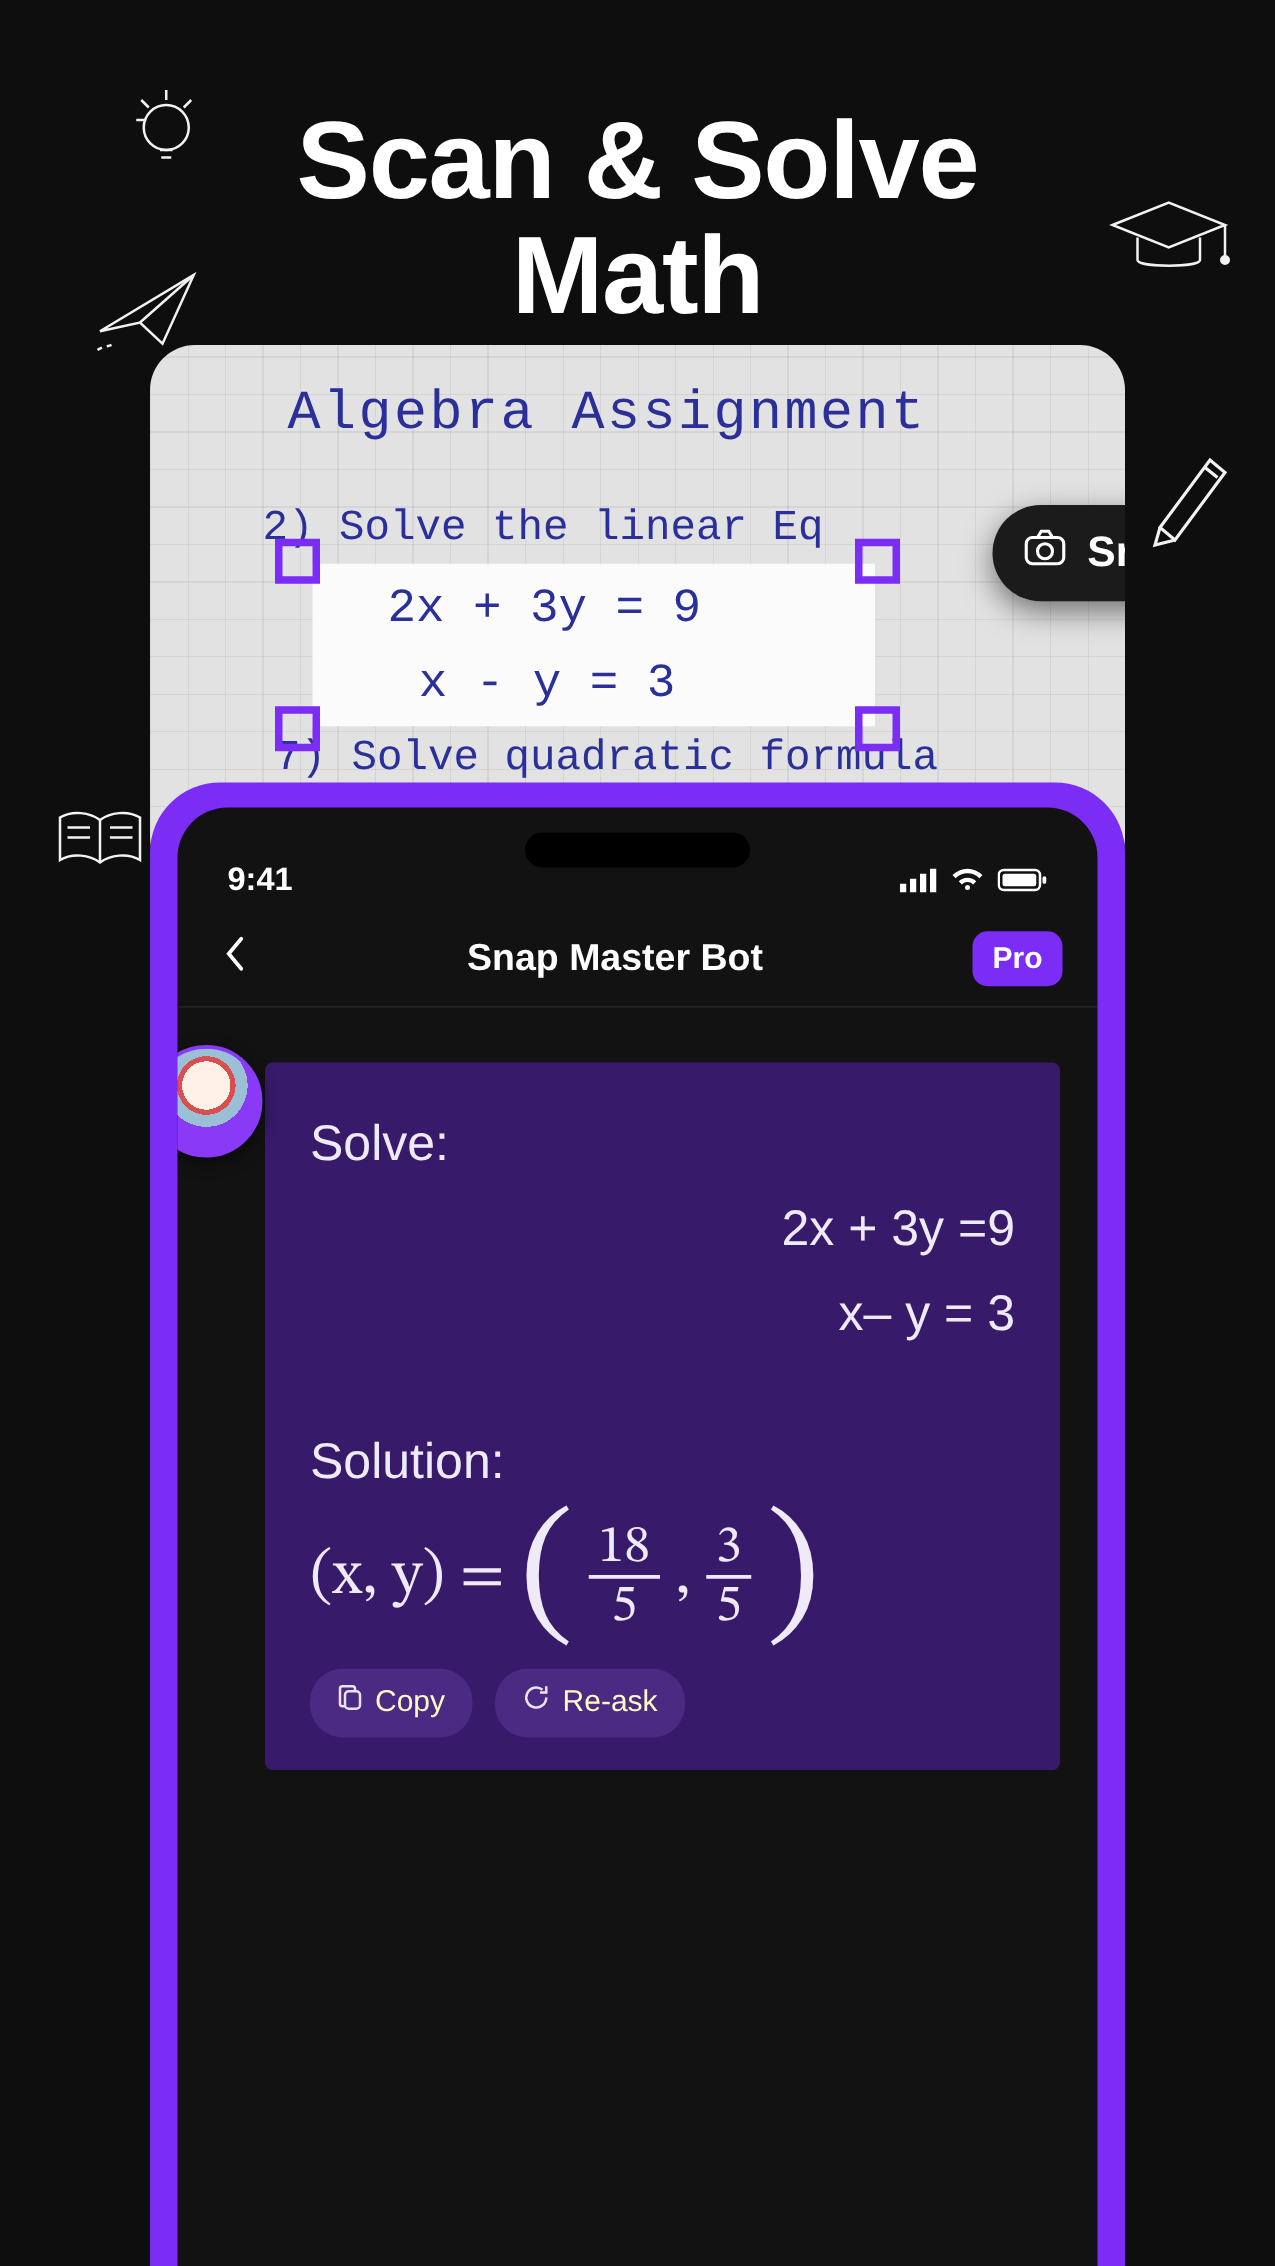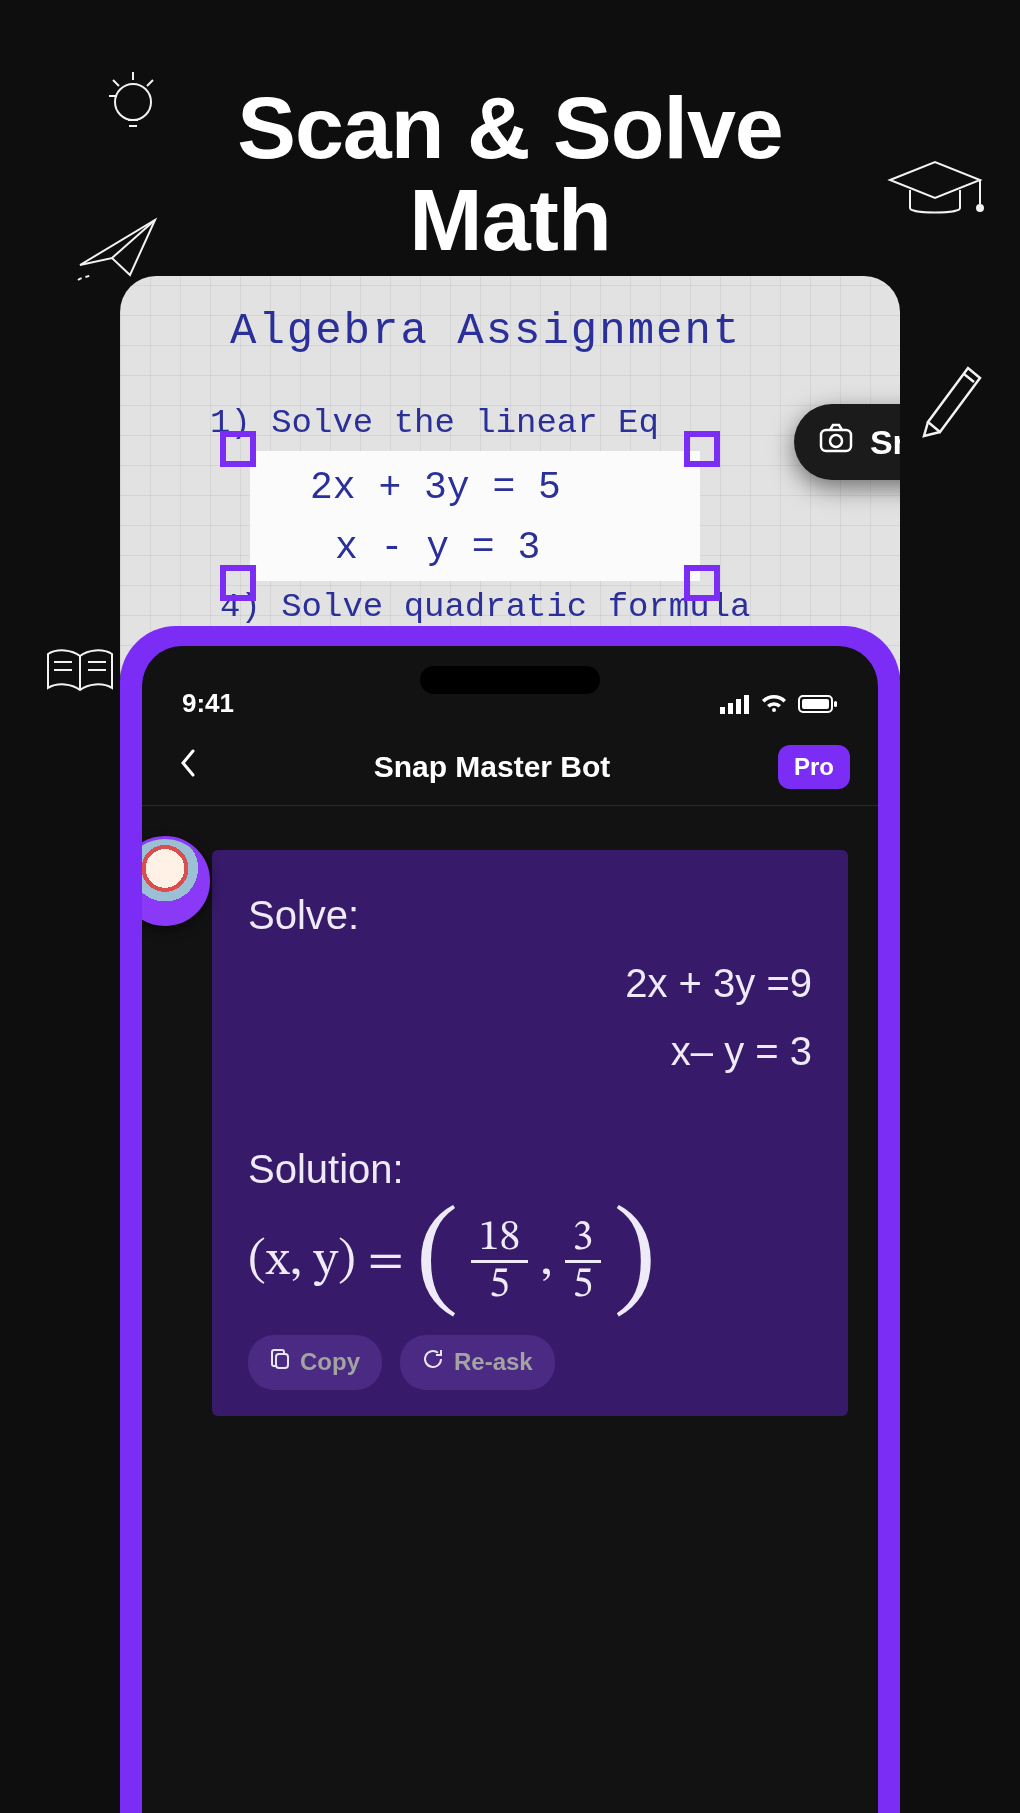--- a/index.html
+++ b/index.html
@@ -212,23 +212,22 @@
 
   .action-row { display: flex; gap: 18px; margin-top: 28px; }
   .action-btn {
     background: #4a2a82;
     border-radius: 26px;
     padding: 10px 22px;
     display: flex;
     align-items: center;
     gap: 10px;
     font-size: 24px;
-    color: #a3a3a3;
+    color: #fef9c3;
     cursor: pointer;
-    font-weight: bold;
   }
 </style>
 </head>
 <body>
 
 <div class="doodle doodle-bulb">
   <svg width="70" height="80" viewBox="0 0 70 80" fill="none" stroke="#fff" stroke-width="2">
     <circle cx="38" cy="42" r="18"></circle>
       <path d="M33 60h10M34 66h8"></path>
     <path d="M38 12v8M14 36h8M58 20l-6 6M18 20l6 6"></path>
@@ -269,32 +268,32 @@
     <span>Scan &amp; Solve</span><br>
     <span>Math</span>
   </h1>
   <div class="rule"></div>
 </div>
 
 <div class="stack">
 
   <div class="scan-card">
     <div class="handwriting hw-title">Algebra  Assignment</div>
-    <div class="handwriting hw-q1">1)  Solve  the  linear  Eq</div>
-    <div class="handwriting hw-q2">4)  Solve  quadratic   formula</div>
+    <div class="handwriting hw-q1">2)  Solve  the  linear  Eq</div>
+    <div class="handwriting hw-q2">7)  Solve  quadratic   formula</div>
 
     <div class="crop-box">
       <div class="paper"></div>
       <div class="corner c-tl"></div>
       <div class="corner c-tr"></div>
       <div class="corner c-bl"></div>
       <div class="corner c-br"></div>
     </div>
 
-    <div class="handwriting hw-eq1">2x  +  3y   = 5</div>
+    <div class="handwriting hw-eq1">2x  +  3y   = 9</div>
     <div class="handwriting hw-eq2">x  -   y    =  3</div>
 
     <div class="snap-pill">
       <span>
         <svg width="36" height="32" viewBox="0 0 36 32" fill="none" stroke="#fff" stroke-width="2.5">
           <rect x="3" y="8" width="30" height="21" rx="5"></rect>
           <path d="M12 8l3-5h6l3 5"></path>
             <circle cx="18" cy="19" r="6"></circle>
         </svg>
       </span>

